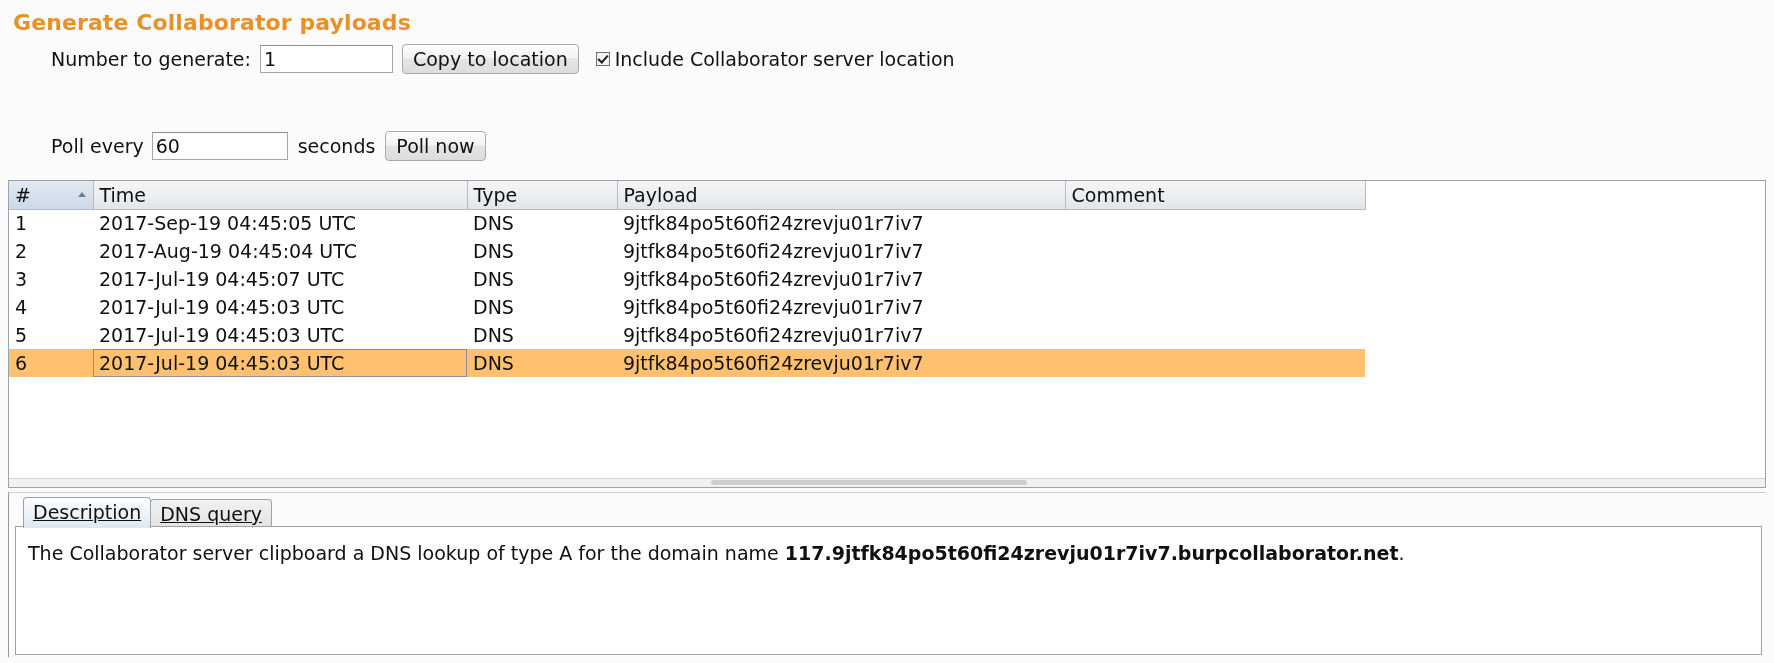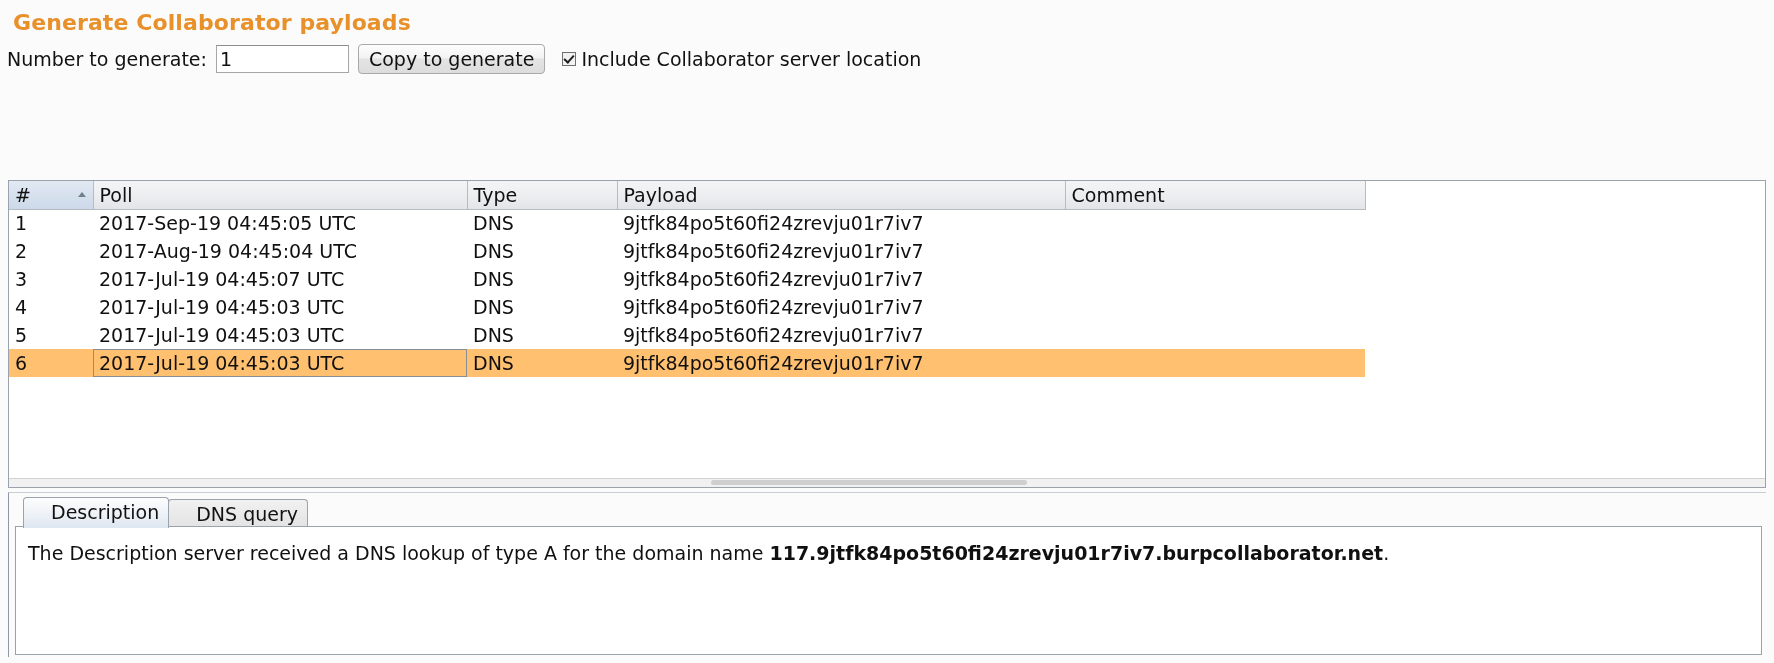--- a/index.html
+++ b/index.html
@@ -27,20 +27,21 @@
   }
   #gen-heading { position: absolute; left: 7px; top: 4px; }
   #poll-heading { position: absolute; left: 7px; top: 91px; }
 
   .row-controls {
     position: absolute;
     display: flex;
     align-items: center;
     font-size: 19px;
     color: #111;
+    margin-left: 44px;
   }
   #gen-controls { left: 7px; top: 44px; }
   #poll-controls { left: 7px; top: 131px; }
 
   .lbl { font-size: 19px; color: #111; white-space: nowrap; }
 
   input.txt {
     font-family: "DejaVu Sans", "Liberation Sans", sans-serif;
     font-size: 19px;
     color: #111;
@@ -184,29 +185,30 @@
     position: absolute;
     left: 14px;
     top: 3px;
     display: flex;
     align-items: flex-end;
     height: 32px;
   }
   .tab {
     font-size: 19px;
     color: #111;
-    padding: 2px 9px 3px 27px;
+    padding: 2px 9px 3px 9px;
     border: 1px solid #9aa3ad;
     border-bottom: none;
     border-radius: 4px 4px 0 0;
     background: linear-gradient(to bottom, #f1f1f1 0%, #e3e3e3 100%);
     cursor: pointer;
     line-height: 24px;
     height: 29px;
     box-sizing: border-box;
+    text-decoration: underline;
   }
   .tab.active {
     background: linear-gradient(to bottom, #fdfdfd 0%, #e9eef5 70%, #dde6f1 100%);
     position: relative;
     z-index: 2;
     height: 31px;
   }
   .tab + .tab { margin-left: -1px; }
 
   .desc-box {
@@ -230,46 +232,52 @@
 </head>
 <body>
 
 <div class="app">
 
   <div class="section-heading" id="gen-heading">Generate Collaborator payloads</div>
 
   <div class="row-controls" id="gen-controls">
     <span class="lbl">Number to generate:</span>
     <input class="txt" id="num-input" type="text" value="1" style="">
-    <button class="btn" id="copy-btn">Copy to generate</button>
+    <button class="btn" id="copy-btn">Copy to location</button>
     <span class="chk-wrap">
       <span class="checkbox checked"></span>
       <span class="lbl">Include Collaborator server location</span>
     </span>
   </div>
 
 
+  <div class="row-controls" id="poll-controls">
+    <span class="lbl">Poll every</span>
+    <input class="txt" id="poll-input" type="text" value="60" style="">
+    <span class="lbl" style="margin-left:10px;">seconds</span>
+    <button class="btn" id="poll-now-btn">Poll now</button>
+  </div>
 
   <div class="table-panel">
     <table class="grid">
       <colgroup>
         <col class="c-num">
           <col class="c-time">
           <col class="c-type">
           <col class="c-pay">
           <col class="c-cmt">
       </colgroup>
       <thead>
         <tr>
           <th class="num-col">
             <span>#</span>
             <span class="sort-arrow"></span>
           </th>
           <th>
-            <span>Poll</span>
+            <span>Time</span>
           </th>
           <th>
             <span>Type</span>
           </th>
           <th>
             <span>Payload</span>
           </th>
           <th>
             <span>Comment</span>
           </th>
@@ -325,18 +333,18 @@
     </div>
   </div>
 
   <div class="bottom-panel">
     <div class="tabstrip" id="tabstrip">
         <div class="tab active">Description</div>
         <div class="tab">DNS query</div>
       </div>
     <div class="desc-box">
       <div class="desc-text">
-        <span>The Description server received a DNS lookup of type A for the domain name </span><b>117.9jtfk84po5t60fi24zrevju01r7iv7.burpcollaborator.net</b><span>.</span>
+        <span>The Collaborator server clipboard a DNS lookup of type A for the domain name </span><b>117.9jtfk84po5t60fi24zrevju01r7iv7.burpcollaborator.net</b><span>.</span>
       </div>
     </div>
   </div>
 
 </div>
 
 </body></html>

